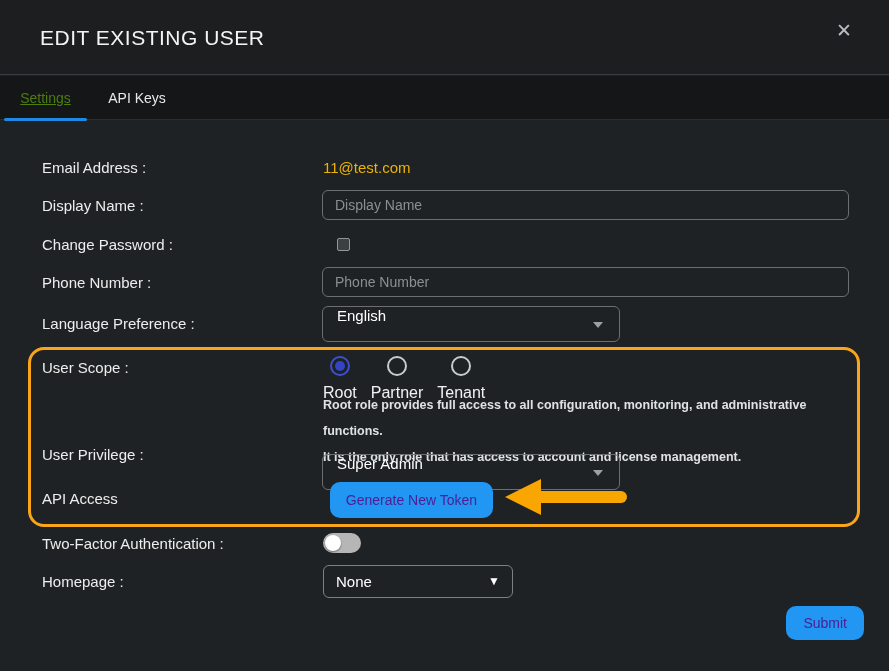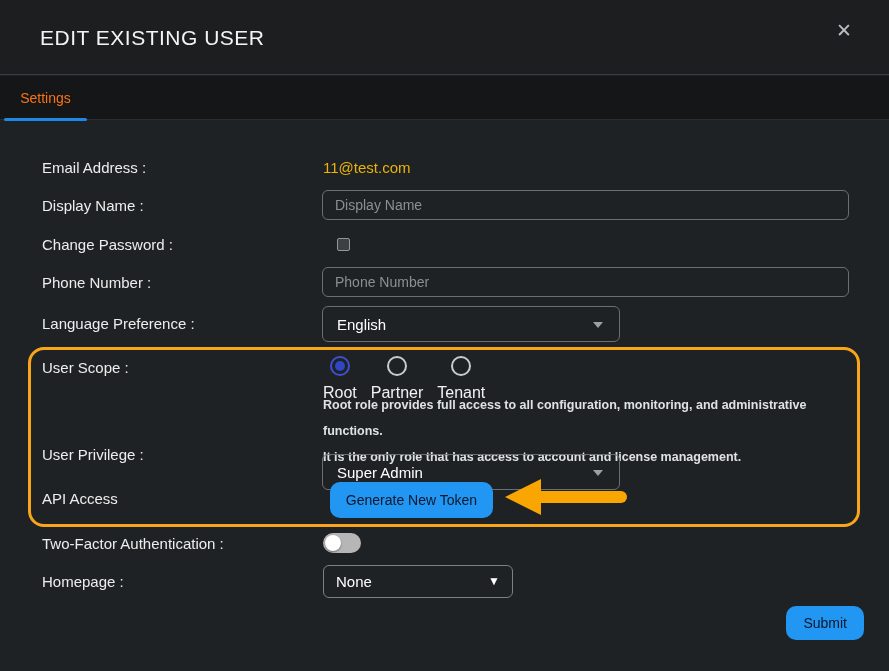--- a/index.html
+++ b/index.html
@@ -36,21 +36,21 @@
   .tab-bar {
     position: absolute; top: 76px; left: 0; right: 0; height: 44px;
     background: #141618;
     border-bottom: 1px solid #2b2d2f;
   }
   .tab {
     position: absolute; top: 0; height: 44px;
     display: flex; align-items: center; justify-content: center;
     font-size: 14px; cursor: pointer;
   }
-  .tab-settings { left: 0; width: 91px; color: #f97316; }
+  .tab-settings { left: 0; width: 91px; color: #4d7c0f; text-decoration: underline; }
   .tab-settings::after {
     content: ""; position: absolute; left: 4px; right: 4px; bottom: -1px;
     height: 3px; background: #1e88e5; border-radius: 2px;
   }
   .tab-apikeys { left: 91px; width: 92px; color: #e8e8e8; }
 
   
   .row-label {
     position: absolute; left: 42px;
     font-size: 15px; font-weight: 500; color: #ededed; white-space: nowrap;
@@ -67,21 +67,21 @@
 
   .checkbox {
     position: absolute; left: 337px; appearance: none; -webkit-appearance: none;
     width: 13px; height: 13px; background: #3c4043;
     border: 1px solid #93979b; border-radius: 2px; cursor: pointer;
   }
 
   .dropdown {
     position: absolute; left: 322px; width: 298px; height: 36px;
     border: 1px solid #6b6f72; border-radius: 6px;
-    display: flex; align-items: center; cursor: pointer;
+    display: flex; align-items: flex-start; cursor: pointer;
     padding: 0 14px; font-size: 15px; color: #fff; background: transparent;
   }
   .caret-down {
     position: absolute; right: 16px; top: 15px;
     width: 0; height: 0;
     border-left: 5px solid transparent; border-right: 5px solid transparent;
     border-top: 6px solid #9aa0a5;
   }
 
   
@@ -98,21 +98,21 @@
   }
   .radio-label { font-size: 16px; color: #f2f2f2; }
 
   .scope-desc {
     position: absolute; left: 323px; width: 545px;
     font-size: 12.5px; font-weight: bold; color: #dfe1e3; line-height: 26px;
   }
 
   
   .btn-blue {
-    background: #2196f3; color: #0f172a; border: none; border-radius: 10px;
+    background: #2196f3; color: #4c1d95; border: none; border-radius: 10px;
     font-size: 14px; font-family: "Liberation Sans", sans-serif; cursor: pointer; text-align: center;
   }
   .generate-btn { position: absolute; left: 330px; width: 163px; height: 36px; }
   .submit-btn { position: absolute; right: 25px; height: 34px; padding: 0 17px; font-size: 14px; }
 
   
   .toggle {
     position: absolute; left: 323px; width: 38px; height: 20px;
     background: #b6b6b6; border-radius: 10px; cursor: pointer;
   }
@@ -154,20 +154,21 @@
 
 <div class="modal">
 
   <div class="modal-header">
     <div class="modal-title">EDIT EXISTING USER</div>
     <button class="close-btn">✕</button>
   </div>
 
   <div class="tab-bar">
     <div class="tab tab-settings">Settings</div>
+    <div class="tab tab-apikeys">API Keys</div>
   </div>
 
   <div class="row-label" style="top:159px">Email Address :</div>
   <div class="static-value" style="top:159px">11@test.com</div>
 
   <div class="row-label" style="top:197px">Display Name :</div>
   <input class="text-input" style="top: 190px;" type="text" placeholder="Display Name">
 
   <div class="row-label" style="top:236px">Change Password :</div>
   <input class="checkbox" style="top: 238px;" type="checkbox">

